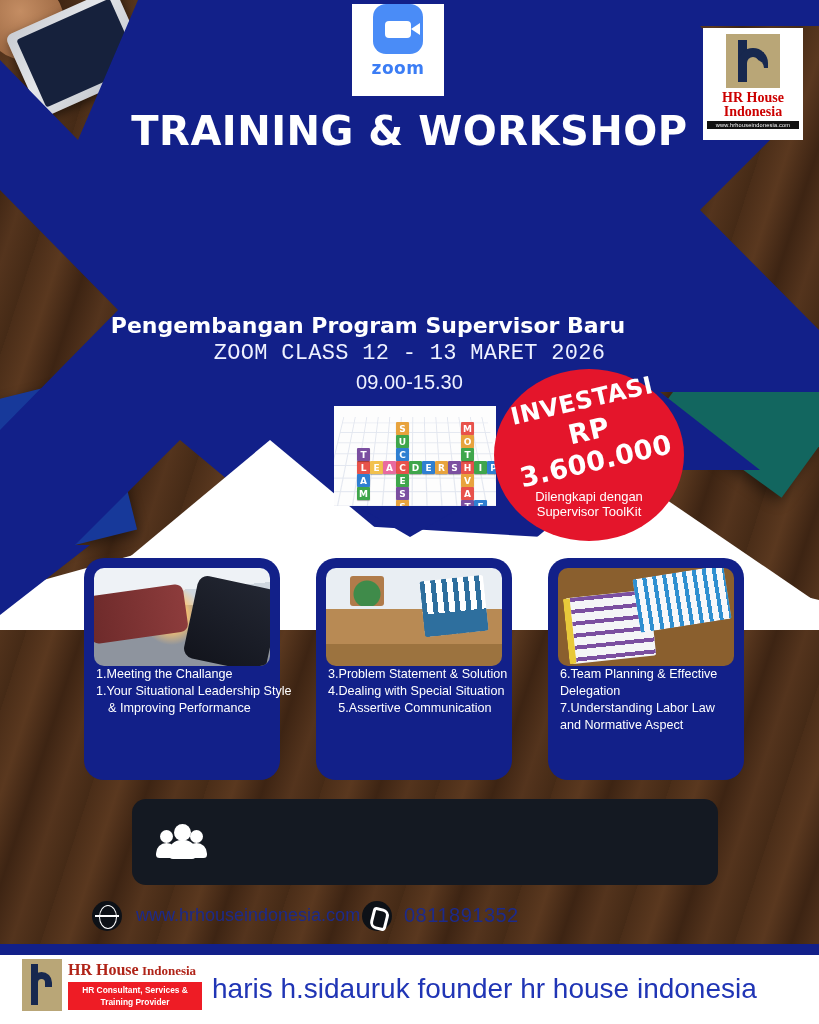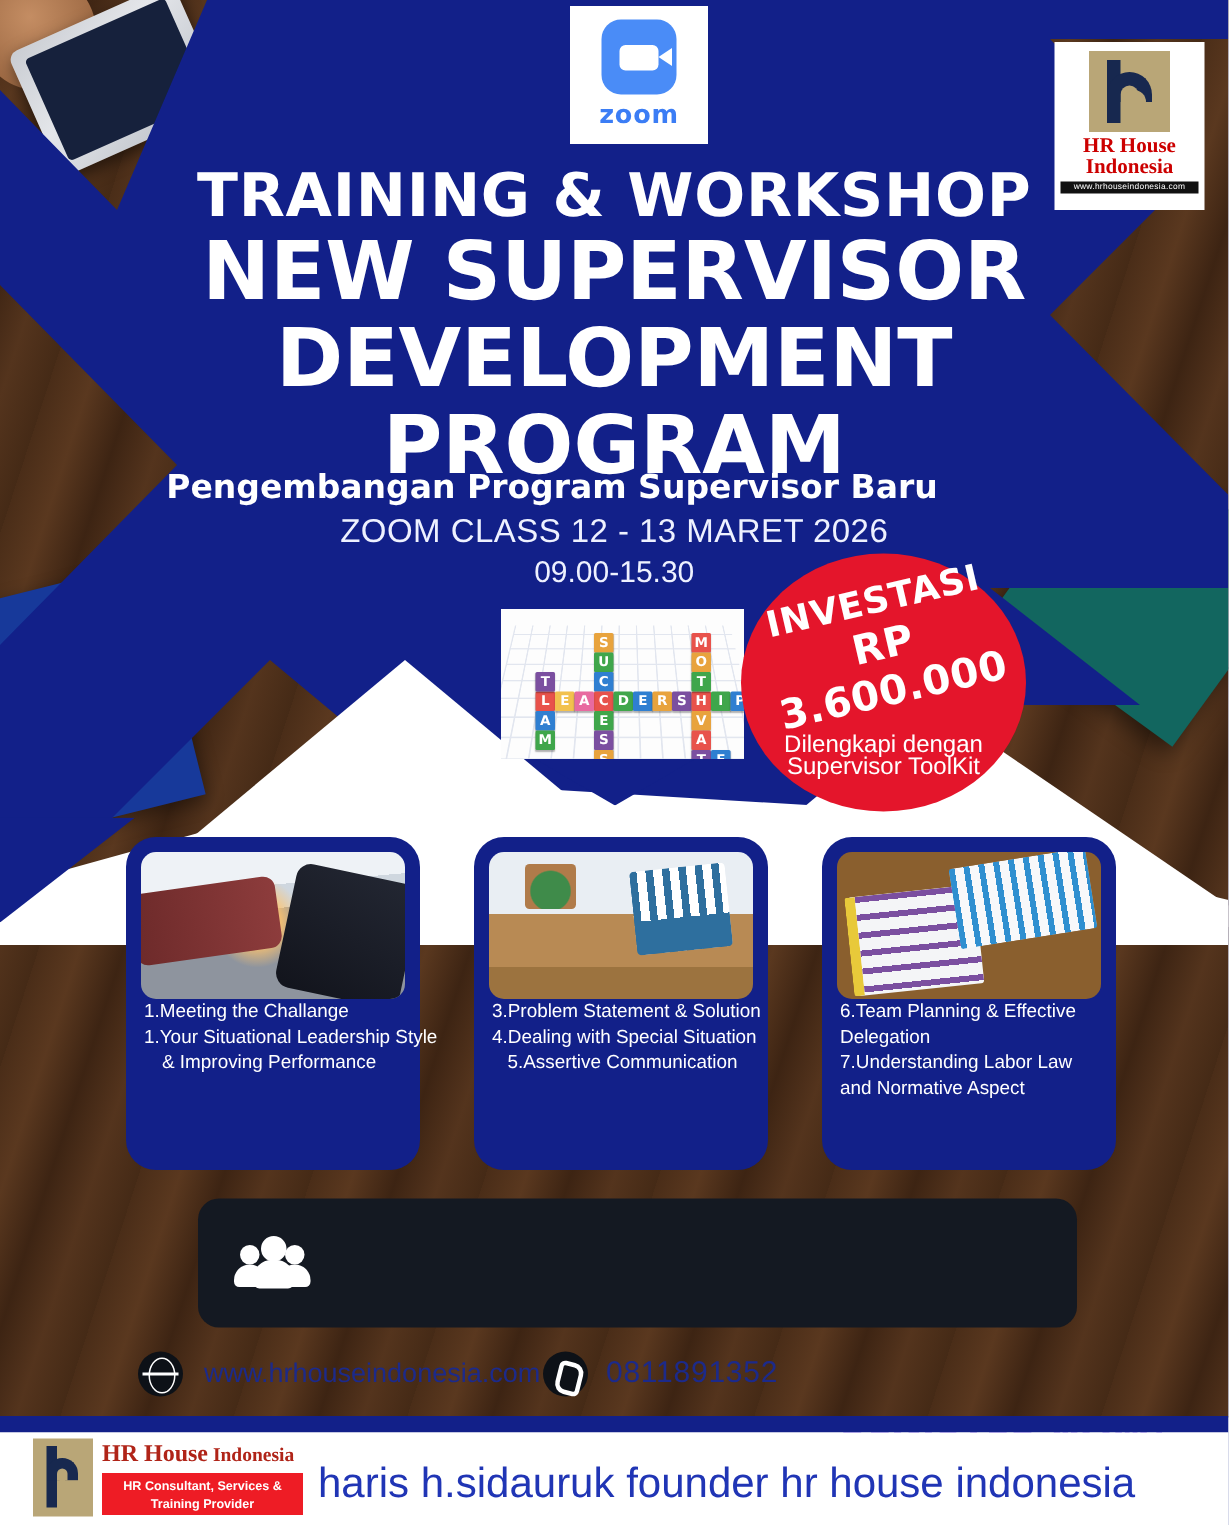--- a/index.html
+++ b/index.html
@@ -162,23 +162,22 @@
 
   
   .zoom-logo {
     position: absolute;
     left: 352px; top: 4px;
     width: 92px; height: 92px;
     background: #ffffff;
     display: flex;
     flex-direction: column;
     align-items: center;
-    justify-content: center;
+    justify-content: flex-start;
     gap: 4px;
-    margin-left: 28px;
   }
   .zoom-tile {
     width: 50px; height: 50px;
     border-radius: 13px;
     background: #4a8cf7;
     display: flex; align-items: center; justify-content: center;
   }
   .zoom-cam {
     position: relative;
     width: 26px; height: 17px;
@@ -284,20 +283,21 @@
     font-weight: 700;
     font-family: "DejaVu Sans", sans-serif;
   }
   .t-class {
     position: absolute; left: 0; top: 341px; width: 819px;
     text-align: center;
     color: #eef1ff;
     font-size: 22px;
     font-weight: 400;
     letter-spacing: .3px;
+    font-family: Liberation Mono, monospace;
   }
   .t-time {
     position: absolute; left: 0; top: 371px; width: 819px;
     text-align: center;
     color: #eef1ff;
     font-size: 20px;
     font-weight: 400;
   }
 
   
@@ -348,21 +348,21 @@
   .invest-l1 {
     font-size: 24px; font-weight: 700; letter-spacing: .5px;
     font-family: "DejaVu Sans", sans-serif;
   }
   .invest-l2 {
     font-size: 27px; font-weight: 700; letter-spacing: .3px;
     font-family: "DejaVu Sans", sans-serif;
     margin-top: 1px;
   }
   .invest-note {
-    font-size: 16px;
+    font-size: 13px;
     line-height: 15px;
     text-align: center;
     margin-top: 12px;
     font-weight: 400;
   }
 
   
   .card {
     position: absolute;
     top: 558px;
@@ -604,25 +604,20 @@
         <div class="h-face"></div>
     </div>
     <div class="hr-name">
       <span>HR House</span><br>
       <span>Indonesia</span>
     </div>
     <div class="hr-url">www.hrhouseindonesia.com</div>
   </div>
 
   <div class="t-training">TRAINING &amp; WORKSHOP</div>
-  <div class="t-main">
-    <span>NEW SUPERVISOR</span><br>
-    <span>DEVELOPMENT</span><br>
-    <span>PROGRAM</span>
-  </div>
   <div class="t-sub">Pengembangan Program Supervisor Baru</div>
   <div class="t-class">ZOOM CLASS 12 -  13 MARET 2026</div>
   <div class="t-time">09.00-15.30</div>
 
   <div class="crossword">
     <div class="cw-grid"></div>
     <div id="cw-tiles">
         <div class="cw-tile" style="left: 62px; top: 16px; background: rgb(232, 163, 61);">S</div>
         <div class="cw-tile" style="left: 62px; top: 29px; background: rgb(63, 166, 75);">U</div>
         <div class="cw-tile" style="left: 62px; top: 42px; background: rgb(47, 127, 209);">C</div>

